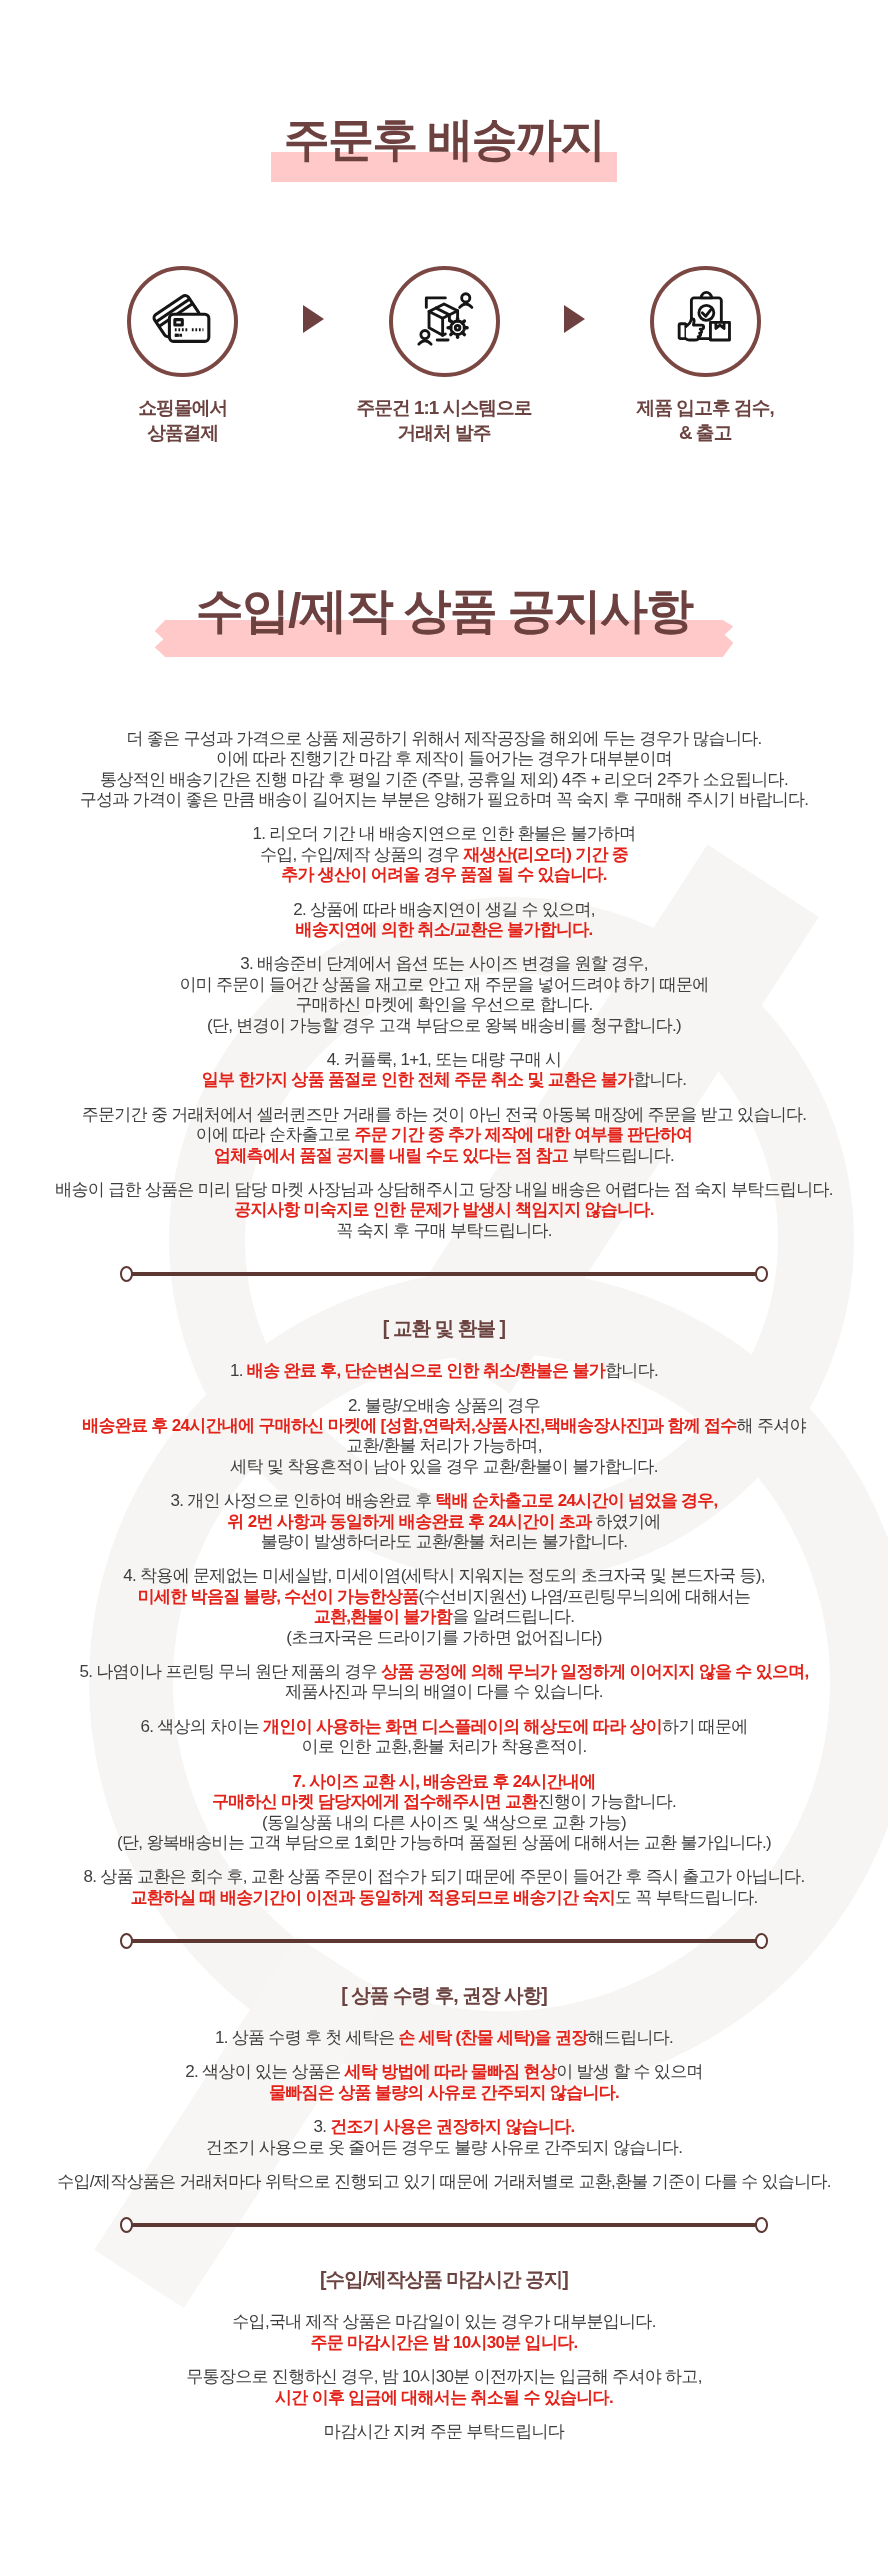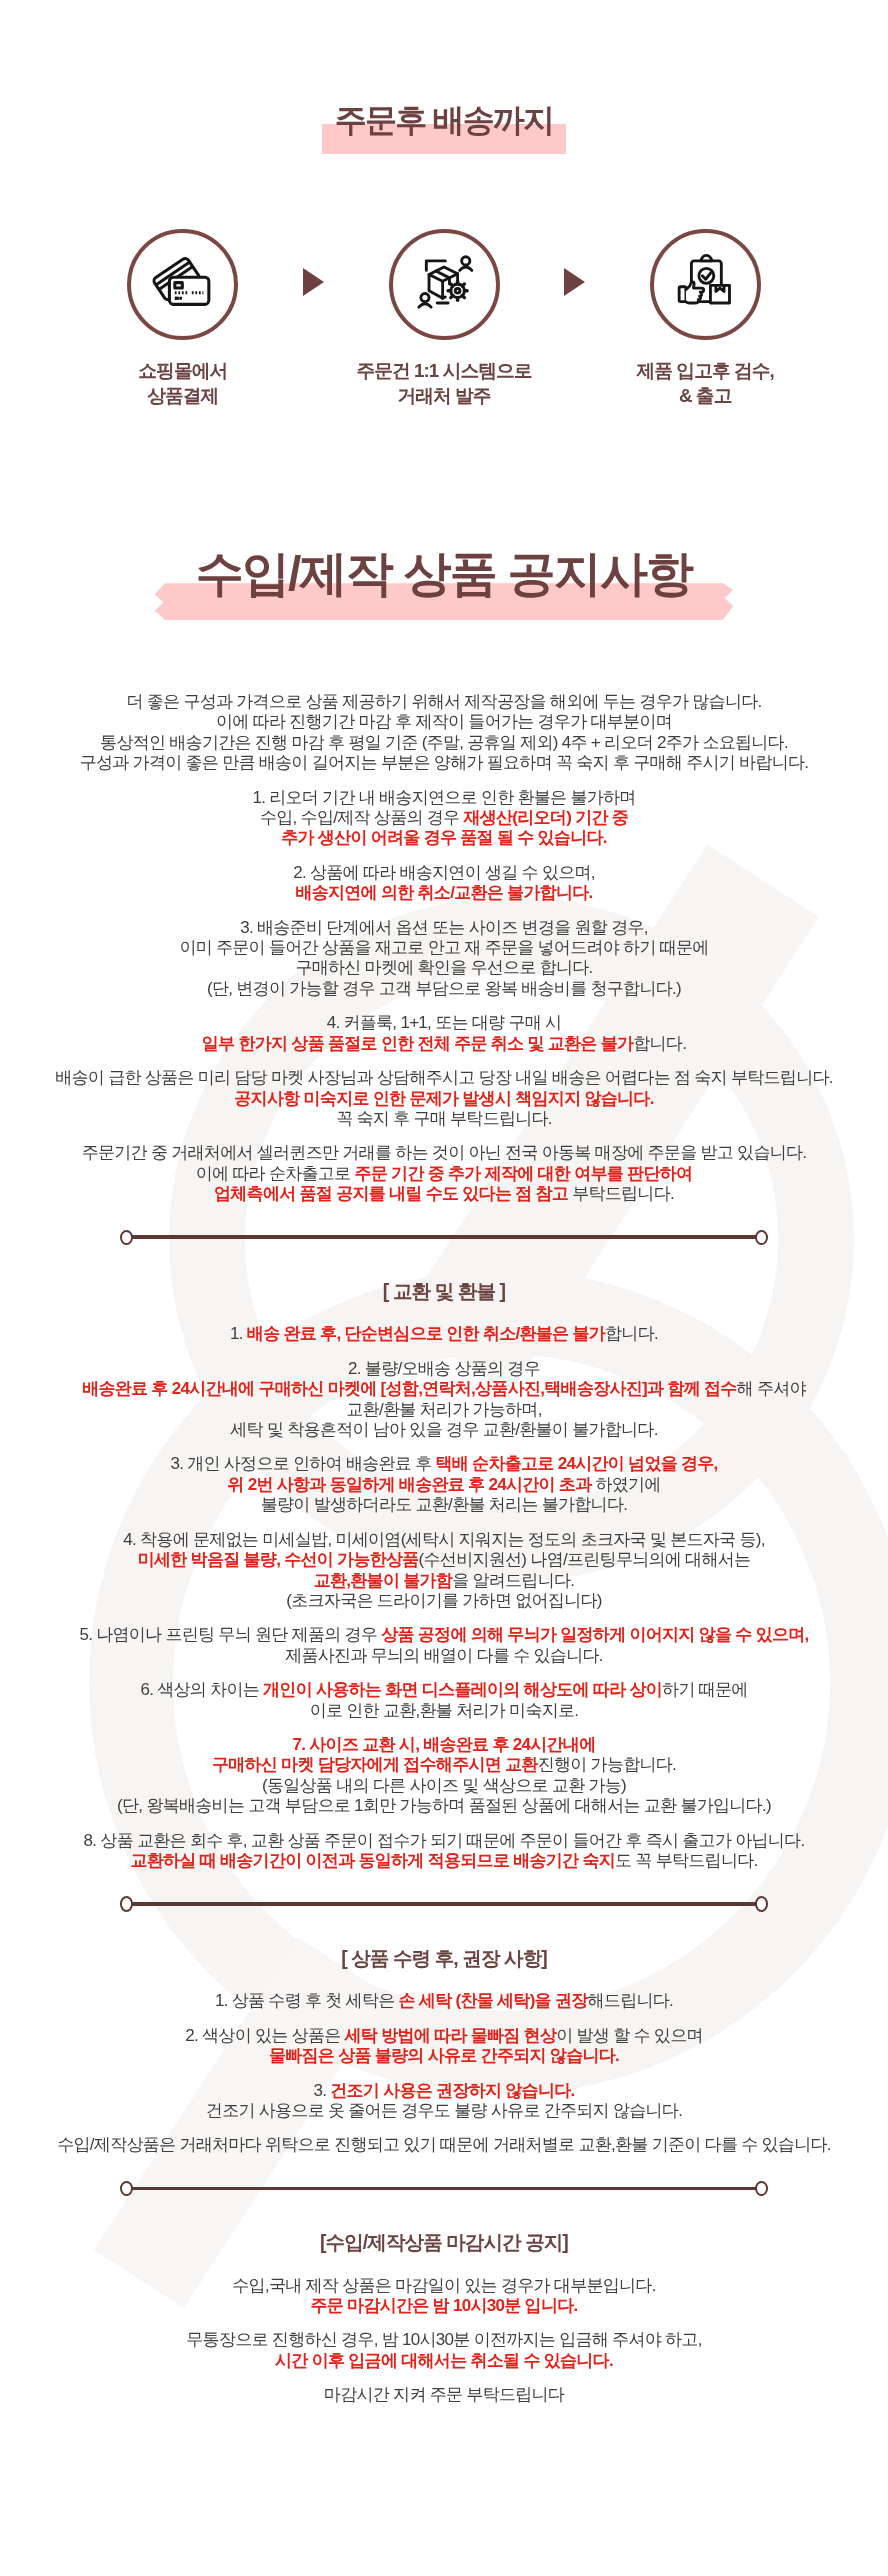--- a/index.html
+++ b/index.html
@@ -18,21 +18,21 @@
   .wm-ring-2{width:657px;height:657px;border:84px solid #f7f5f3;border-radius:50%;left:89px;top:1270px;}
   .wm-band-1{width:133px;height:568px;background:#f7f5f3;transform:rotate(33deg);left:542px;top:835px;}
   .wm-band-2{width:107px;height:373px;background:#f8f6f4;transform:rotate(33deg);left:187px;top:1936px;}
 
   .content{position:relative;z-index:1;text-align:center;}
 
   
   .title-top-wrap{padding-top:78px;}
   .title-top{
     display:inline-block;position:relative;
-    font-size:32px;font-weight:800;letter-spacing:-1.8px;
+    font-size:46px;font-weight:800;letter-spacing:-1.8px;
     color:#6d4140;
   }
   .title-top::before{
     content:"";position:absolute;z-index:-1;
     left:-12.4px;right:-12.4px;bottom:-10.7px;height:30px;
     background:#ffc9c9;
   }
 
   
   .process{margin-top:64px;display:flex;justify-content:center;align-items:flex-start;gap:10px;}
@@ -192,34 +192,34 @@
     <div class="title-main-wrap">
       <h2 class="title-main">수입/제작 상품 공지사항</h2>
     </div>
 
     <div class="notice-body">
         <p class="para"><span>더 좋은 구성과 가격으로 상품 제공하기 위해서 제작공장을 해외에 두는 경우가 많습니다.</span><br><span>이에 따라 진행기간 마감 후 제작이 들어가는 경우가 대부분이며</span><br><span>통상적인 배송기간은 진행 마감 후 평일 기준 (주말, 공휴일 제외) 4주 + 리오더 2주가 소요됩니다.</span><br><span>구성과 가격이 좋은 만큼 배송이 길어지는 부분은 양해가 필요하며 꼭 숙지 후 구매해 주시기 바랍니다.</span></p>
         <p class="para"><span>1. 리오더 기간 내 배송지연으로 인한 환불은 불가하며</span><br><span>수입, 수입/제작 상품의 경우 </span><span class="red">재생산(리오더) 기간 중</span><br><span class="red">추가 생산이 어려울 경우 품절 될 수 있습니다.</span></p>
         <p class="para"><span>2. 상품에 따라 배송지연이 생길 수 있으며,</span><br><span class="red">배송지연에 의한 취소/교환은 불가합니다.</span></p>
         <p class="para"><span>3. 배송준비 단계에서 옵션 또는 사이즈 변경을 원할 경우,</span><br><span>이미 주문이 들어간 상품을 재고로 안고 재 주문을 넣어드려야 하기 때문에</span><br><span>구매하신 마켓에 확인을 우선으로 합니다.</span><br><span>(단, 변경이 가능할 경우 고객 부담으로 왕복 배송비를 청구합니다.)</span></p>
         <p class="para"><span>4. 커플룩, 1+1, 또는 대량 구매 시</span><br><span class="red">일부 한가지 상품 품절로 인한 전체 주문 취소 및 교환은 불가</span><span>합니다.</span></p>
+        <p class="para"><span>주문기간 중 거래처에서 셀러퀸즈만 거래를 하는 것이 아닌 전국 아동복 매장에 주문을 받고 있습니다.</span><br><span>이에 따라 순차출고로 </span><span class="red">주문 기간 중 추가 제작에 대한 여부를 판단하여</span><br><span class="red">업체측에서 품절 공지를 내릴 수도 있다는 점 참고 </span><span>부탁드립니다.</span></p>
         <p class="para"><span>배송이 급한 상품은 미리 담당 마켓 사장님과 상담해주시고 당장 내일 배송은 어렵다는 점 숙지 부탁드립니다.</span><br><span class="red">공지사항 미숙지로 인한 문제가 발생시 책임지지 않습니다.</span><br><span>꼭 숙지 후 구매 부탁드립니다.</span></p>
-        <p class="para"><span>주문기간 중 거래처에서 셀러퀸즈만 거래를 하는 것이 아닌 전국 아동복 매장에 주문을 받고 있습니다.</span><br><span>이에 따라 순차출고로 </span><span class="red">주문 기간 중 추가 제작에 대한 여부를 판단하여</span><br><span class="red">업체측에서 품절 공지를 내릴 수도 있다는 점 참고 </span><span>부탁드립니다.</span></p>
         <div class="divider">
           <span class="ring"></span>
           <span class="bar"></span>
           <span class="ring"></span>
         </div>
         <h3 class="sec-header">[ 교환 및 환불 ]</h3>
         <p class="para"><span>1. </span><span class="red">배송 완료 후, 단순변심으로 인한 취소/환불은 불가</span><span>합니다.</span></p>
         <p class="para"><span>2. 불량/오배송 상품의 경우</span><br><span class="red">배송완료 후 24시간내에 구매하신 마켓에 [성함,연락처,상품사진,택배송장사진]과 함께 접수</span><span>해 주셔야</span><br><span>교환/환불 처리가 가능하며,</span><br><span>세탁 및 착용흔적이 남아 있을 경우 교환/환불이 불가합니다.</span></p>
         <p class="para"><span>3. 개인 사정으로 인하여 배송완료 후 </span><span class="red">택배 순차출고로 24시간이 넘었을 경우,</span><br><span class="red">위 2번 사항과 동일하게 배송완료 후 24시간이 초과 </span><span>하였기에</span><br><span>불량이 발생하더라도 교환/환불 처리는 불가합니다.</span></p>
         <p class="para"><span>4. 착용에 문제없는 미세실밥, 미세이염(세탁시 지워지는 정도의 초크자국 및 본드자국 등),</span><br><span class="red">미세한 박음질 불량, 수선이 가능한상품</span><span>(수선비지원선) 나염/프린팅무늬의에 대해서는</span><br><span class="red">교환,환불이 불가함</span><span>을 알려드립니다.</span><br><span>(초크자국은 드라이기를 가하면 없어집니다)</span></p>
         <p class="para"><span>5. 나염이나 프린팅 무늬 원단 제품의 경우 </span><span class="red">상품 공정에 의해 무늬가 일정하게 이어지지 않을 수 있으며,</span><br><span>제품사진과 무늬의 배열이 다를 수 있습니다.</span></p>
-        <p class="para"><span>6. 색상의 차이는 </span><span class="red">개인이 사용하는 화면 디스플레이의 해상도에 따라 상이</span><span>하기 때문에</span><br><span>이로 인한 교환,환불 처리가 미숙지로.</span></p>
+        <p class="para"><span>6. 색상의 차이는 </span><span class="red">개인이 사용하는 화면 디스플레이의 해상도에 따라 상이</span><span>하기 때문에</span><br><span>이로 인한 교환,환불 처리가 착용흔적이.</span></p>
         <p class="para"><span class="red">7. 사이즈 교환 시, 배송완료 후 24시간내에</span><br><span class="red">구매하신 마켓 담당자에게 접수해주시면 교환</span><span>진행이 가능합니다.</span><br><span>(동일상품 내의 다른 사이즈 및 색상으로 교환 가능)</span><br><span>(단, 왕복배송비는 고객 부담으로 1회만 가능하며 품절된 상품에 대해서는 교환 불가입니다.)</span></p>
         <p class="para"><span>8. 상품 교환은 회수 후, 교환 상품 주문이 접수가 되기 때문에 주문이 들어간 후 즉시 출고가 아닙니다.</span><br><span class="red">교환하실 때 배송기간이 이전과 동일하게 적용되므로 배송기간 숙지</span><span>도 꼭 부탁드립니다.</span></p>
         <div class="divider">
           <span class="ring"></span>
           <span class="bar"></span>
           <span class="ring"></span>
         </div>
         <h3 class="sec-header">[ 상품 수령 후, 권장 사항]</h3>
         <p class="para"><span>1. 상품 수령 후 첫 세탁은 </span><span class="red">손 세탁 (찬물 세탁)을 권장</span><span>해드립니다.</span></p>
         <p class="para"><span>2. 색상이 있는 상품은 </span><span class="red">세탁 방법에 따라 물빠짐 현상</span><span>이 발생 할 수 있으며</span><br><span class="red">물빠짐은 상품 불량의 사유로 간주되지 않습니다.</span></p>

